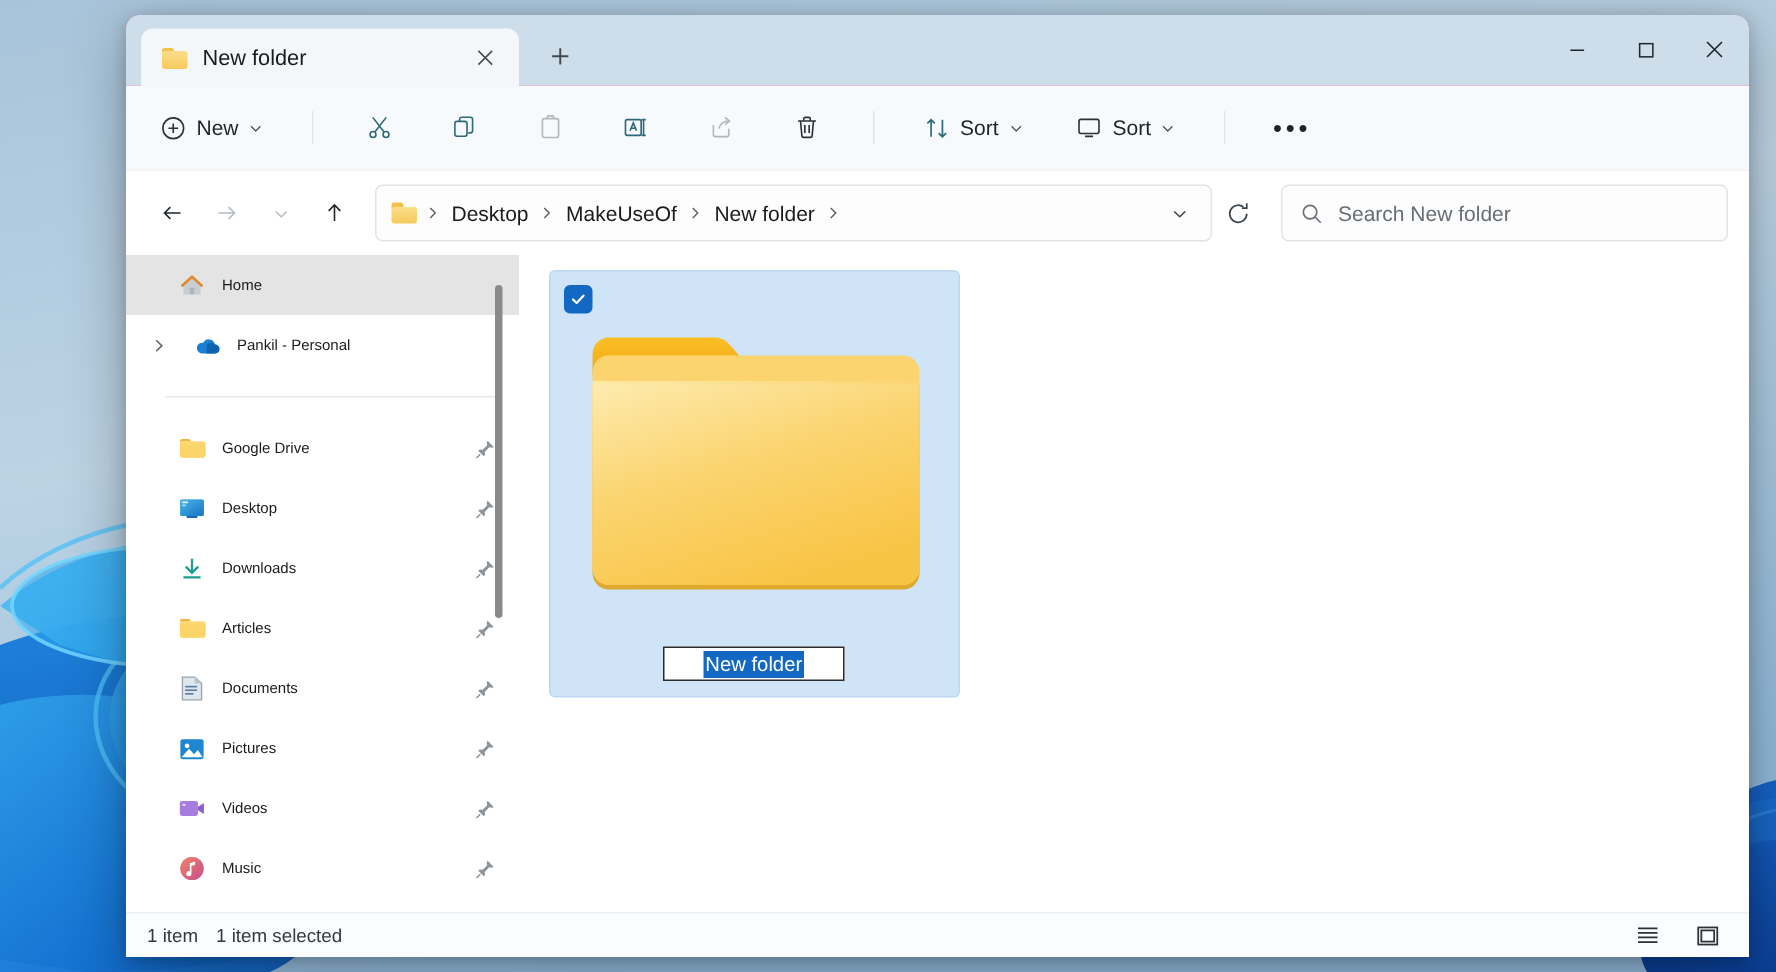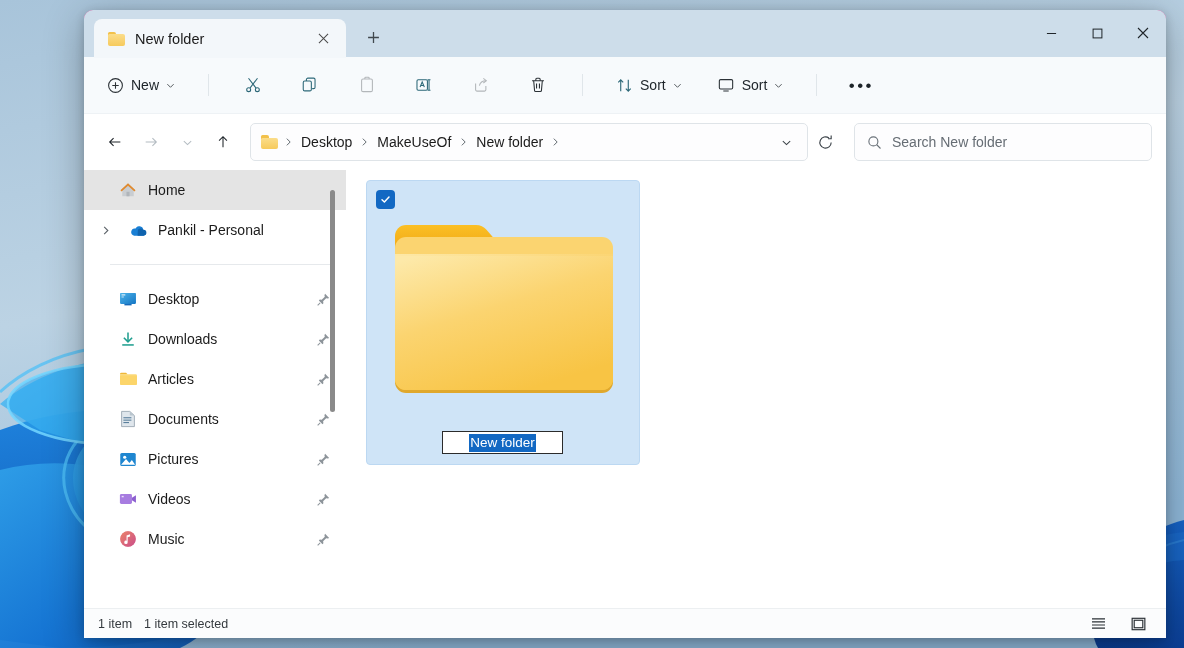--- a/index.html
+++ b/index.html
@@ -111,21 +111,21 @@
   .searchbox span { font-size: 14px; color: #666d74; }
 
   
   .body { flex: 1; display: flex; min-height: 0; background: #fff; }
 
   
   .sidebar { width: 262px; flex: none; position: relative; background: #fff; overflow: hidden; }
   .navlist { padding-top: 0; }
   .navitem {
     height: 40px; display: flex; align-items: center; gap: 10px;
-    padding-left: 34px; position: relative; font-size: 14px; color: #1b1b1b;
+    padding-left: 34px; position: relative; font-size: 10px; color: #1b1b1b;
   }
   .navitem.selected { background: #e4e4e4; }
   .navitem.has-chevron { padding-left: 10px; }
   .nav-exp { width: 24px; height: 24px; display: flex; align-items: center; justify-content: center; color: #5c6369; flex: none; }
   .nav-exp svg { width: 8px; height: 11px; }
   .nav-ico { width: 20px; height: 20px; flex: none; display: flex; align-items: center; justify-content: center; }
   .nav-label { flex: 1; white-space: nowrap; }
   .pin { width: 22px; margin-right: 12px; flex: none; color: #8d949a; display: flex; align-items: center; justify-content: center; }
   .sep { height: 1px; background: #e6e9ec; margin: 14px 16px 14px 26px; }
   .sb-track { position: absolute; right: 8px; top: 8px; bottom: 8px; width: 11px; }
@@ -427,20 +427,36 @@
               <path d="M5.4 15.4 h9.2 a3.1 3.1 0 0 0 0.4 -6.2 a4.3 4.3 0 0 0 -8.1 -1.3 a3.4 3.4 0 0 0 -1.5 7.5 z" fill="#1a7fd4"></path>
               <path d="M9.4 9.1 a4.3 4.3 0 0 1 5.6 0.1 a3.1 3.1 0 0 1 0.4 6.2 H9 Z" fill="#0f63ae"></path>
               <path d="M6.5 8.4 a4.3 4.3 0 0 1 5.2 -1.9 a4 4 0 0 0 -5.2 1.9 z" fill="#3aa0e8"></path>
             </svg>
           </span>
           <span class="nav-label">Pankil - Personal</span>
         </div>
 
         <div class="sep"></div>
 
+        <div class="navitem">
+          <span class="nav-ico">
+            <svg width="19" height="16" viewBox="0 0 20 17">
+              <path d="M1 3.2 a1.4 1.4 0 0 1 1.4 -1.4 h5 l1.8 1.9 H1 Z" fill="#eeb738"></path>
+              <rect x="1" y="3.4" width="18" height="11.6" rx="1.5" fill="#fbd979"></rect>
+              <path d="M1 5 h18 v8.5 a1.5 1.5 0 0 1 -1.5 1.5 h-15 A1.5 1.5 0 0 1 1 13.5 Z" fill="#fcd56a"></path>
+            </svg>
+          </span>
+          <span class="nav-label">Google Drive</span>
+          <span class="pin">
+            <svg width="13" height="13" viewBox="0 0 14 14" fill="currentColor">
+              <path d="M8.7 0.9 L13.1 5.3 L11.7 6 L9.9 5.6 L6.6 8.9 L6.9 11 L5.9 12 L2 8.1 L3 7.1 L5.1 7.4 L8.4 4.1 L8 2.3 Z"></path>
+              <path d="M3.4 10.6 L0.7 13.3" stroke="currentColor" stroke-width="1.1"></path>
+            </svg>
+          </span>
+        </div>
 
         <div class="navitem">
           <span class="nav-ico">
             <svg width="18" height="16" viewBox="0 0 20 17">
               <rect x="1.2" y="1.8" width="17.6" height="12.2" rx="1.2" fill="#1f8fd8"></rect>
               <rect x="1.2" y="1.8" width="17.6" height="12.2" rx="1.2" fill="url(#dg)" opacity="0.55"></rect>
               <defs>
                   <linearGradient id="dg" x1="0" y1="0" x2="1" y2="1">
                     <stop offset="0" stop-color="#6fd0f7"></stop>
                     <stop offset="1" stop-color="#0e62b4"></stop>

